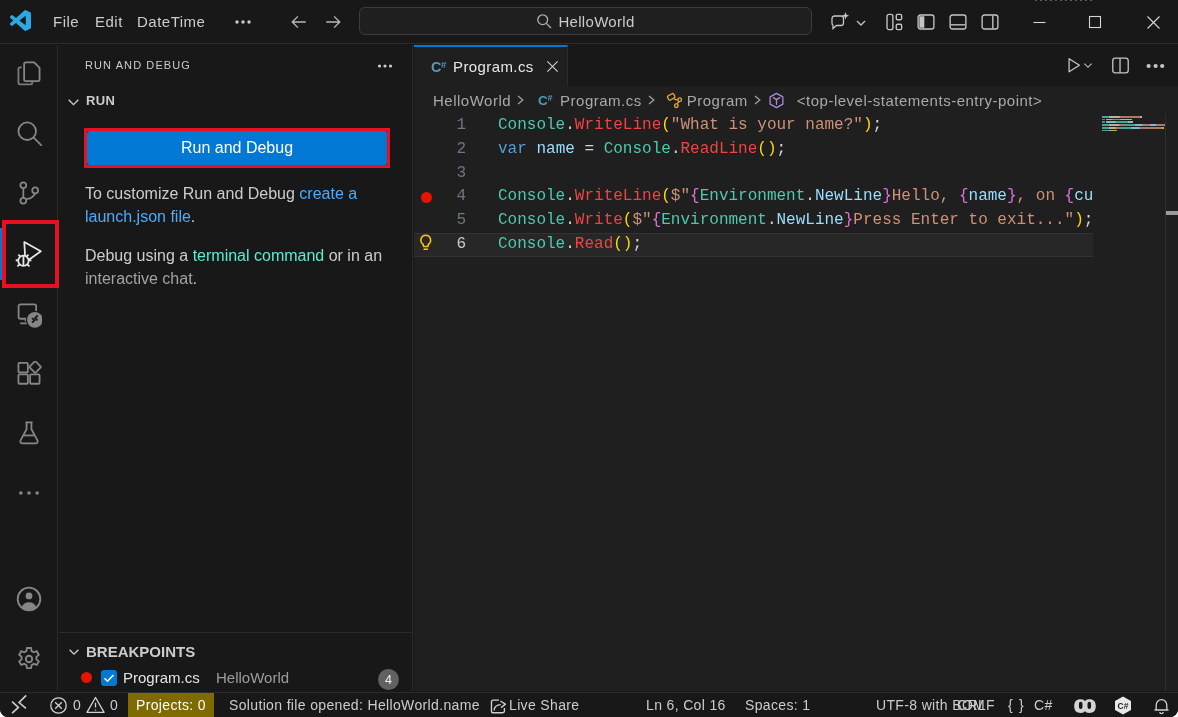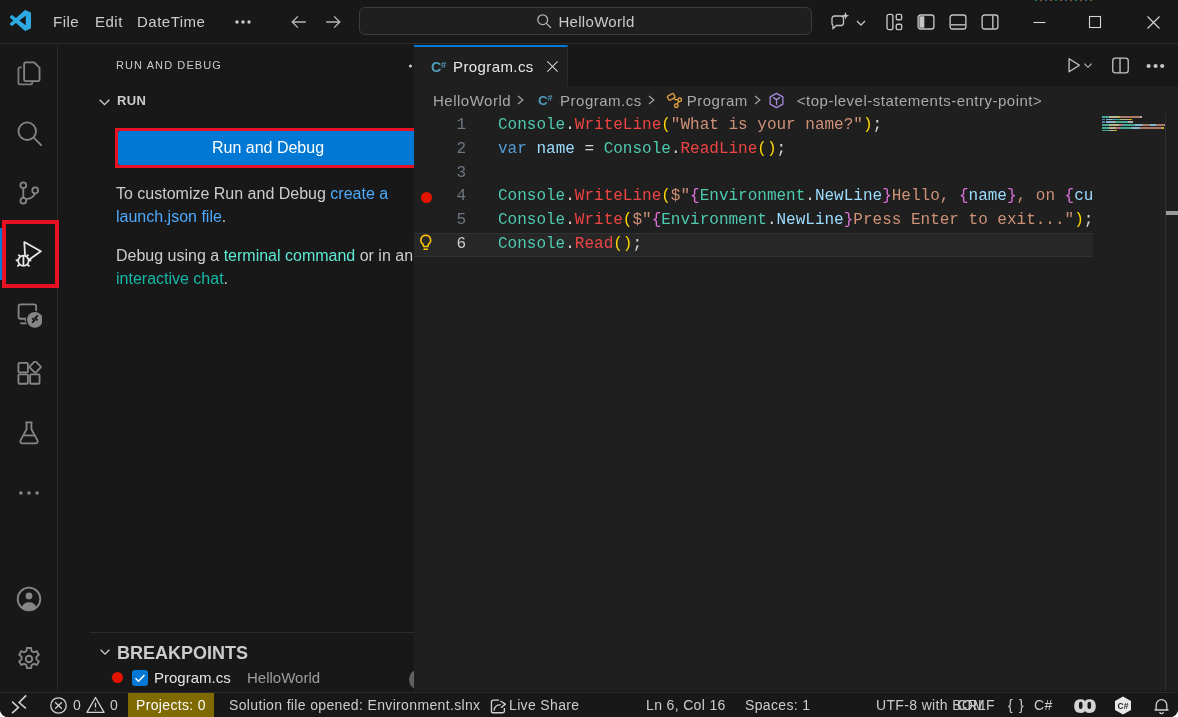--- a/index.html
+++ b/index.html
@@ -19,21 +19,21 @@
                display:flex; align-items:center; justify-content:center; color:#cacaca; font-size:15px; letter-spacing:0.3px; }
   .wc { position:absolute; top:0; width:46px; height:44px; display:flex; align-items:center; justify-content:center; }
 
   
   #activitybar { position:absolute; left:0; top:45px; width:58px; height:646px; background:#181818;
                  border-right:1px solid #2b2b2b; }
   .aicon { position:absolute; left:50%; transform:translate(-50%,-50%); color:#868686; }
 
   
   #sidebar { position:absolute; left:59px; top:45px; width:354px; height:646px; background:#181818;
-             border-right:1px solid #2b2b2b;margin-left:31px; }
+             border-right:1px solid #2b2b2b; }
 
   
   #editor { position:absolute; left:414px; top:45px; width:764px; height:646px; background:#1f1f1f; }
   #tabbar { position:absolute; left:0; top:0; width:764px; height:41px; background:#181818; }
   #tab1 { position:absolute; left:0; top:0; width:154px; height:41px; background:#1f1f1f;
           border-top:2px solid #0078d4; border-right:1px solid #2b2b2b;
           display:flex; align-items:center; color:#e8e8e8; font-size:15px; letter-spacing:0.4px; }
   #breadcrumbs { position:absolute; left:0; top:41px; width:764px; height:28px; background:#1f1f1f;
                  display:flex; align-items:center; font-size:15px; letter-spacing:0.5px; color:#a9a9a9; white-space:pre; }
   #code { position:absolute; left:0; top:69px; width:679px; height:577px; overflow:hidden;
@@ -211,28 +211,28 @@
     <div class="abs" style="left:27px;top:48px;font-size:13px;font-weight:bold;letter-spacing:0.3px;color:#cccccc">RUN</div>
 
     <div class="abs" style="left:28px;top:86px;width:300px;height:34px;background:#0078d4;color:#ffffff;
          font-size:16px;display:flex;align-items:center;justify-content:center;border-radius:2px">Run and Debug</div>
     <div class="redbox" style="left:25px;top:83px;width:306px;height:40px"></div>
 
     <div class="abs" style="left:26px;top:138px;width:316px;font-size:16px;line-height:22.8px;color:#cccccc">
       To customize Run and Debug <span style="color:#4daafc">create a launch.json file</span>.
     </div>
     <div class="abs" style="left:26px;top:200px;width:320px;font-size:16px;line-height:22.8px;color:#cccccc">
-      Debug using a <span style="color:#5eead4">terminal command</span> or in an <span style="color:#14b8a6">interactive chat</span>.
+      Debug using a <span style="color:#5eead4">terminal command</span> or in an <span style="color:#a3a3a3">interactive chat</span>.
     </div>
 
     <div class="abs" style="left:0;top:587px;width:354px;height:1px;background:#2b2b2b"></div>
     <svg class="abs" style="left:8px;top:600px" width="14" height="14" viewBox="0 0 16 16" fill="none" stroke="#cccccc" stroke-width="1.5">
         <path d="M3 5.5 L8 10.5 L13 5.5"></path>
       </svg>
-    <div class="abs" style="left:27px;top:598px;font-size:18px;font-weight:bold;color:#cccccc">BREAKPOINTS</div>
+    <div class="abs" style="left:27px;top:598px;font-size:15px;font-weight:bold;color:#cccccc">BREAKPOINTS</div>
     <div class="abs" style="left:22px;top:627px;width:11px;height:11px;border-radius:50%;background:#e51400"></div>
     <div class="abs" style="left:42px;top:625px;width:16px;height:16px;background:#0078d4;border-radius:3px">
       <svg width="16" height="16" viewBox="0 0 16 16" fill="none" stroke="#ffffff" stroke-width="1.6">
           <path d="M3.5 8.2 L6.5 11.2 L12.5 5"></path>
         </svg>
     </div>
     <div class="abs" style="left:64px;top:624px;font-size:15px;color:#e3e3e3">Program.cs</div>
     <div class="abs" style="left:157px;top:624px;font-size:15px;color:#9d9d9d">HelloWorld</div>
     <div class="abs" style="left:319px;top:624px;width:21px;height:21px;border-radius:50%;background:#616161;
          color:#f2f2f2;font-size:12.5px;display:flex;align-items:center;justify-content:center">4</div>
@@ -333,21 +333,21 @@
         <path d="M5.2 5.2 L10.8 10.8 M10.8 5.2 L5.2 10.8"></path>
     </svg>
     <div class="sitem" style="left:73px">0</div>
     <svg class="abs" style="left:86px;top:3px" width="19" height="18" viewBox="0 0 16 15" fill="none" stroke="#d0d0d0" stroke-width="1.1" stroke-linejoin="round">
       <path d="M8 1.2 L15.2 13.7 H0.8 Z"></path>
         <path d="M8 5.5 v4 M8 11.2 v1"></path>
     </svg>
     <div class="sitem" style="left:110px">0</div>
 
     <div class="sitem" style="left:128px;width:86px;background:#7f6a00;color:#fcfcfc;text-align:center">Projects: 0</div>
-    <div class="sitem" style="left:229px">Solution file opened: Environment.slnx</div>
+    <div class="sitem" style="left:229px">Solution file opened: HelloWorld.name</div>
 
     <svg class="abs" style="left:488px;top:4px" width="20" height="19" viewBox="0 0 16 16" fill="none" stroke="#d0d0d0" stroke-width="1.15">
       <path d="M8.8 2.6 H4.1 a1.6 1.6 0 0 0 -1.6 1.6 v7.5 a1.6 1.6 0 0 0 1.6 1.6 h7.7 a1.6 1.6 0 0 0 1.6 -1.6 V9.2"></path>
       <path d="M4.6 11.2 C5.1 8.0 7.4 6.5 10.3 6.4"></path>
       <path d="M10 3.4 L14.2 6 L10.5 9.1" stroke-linejoin="round"></path>
     </svg>
     <div class="sitem" style="left:509px">Live Share</div>
 
     <div class="sitem" style="left:646px">Ln 6, Col 16</div>
     <div class="sitem" style="left:745px">Spaces: 1</div>

